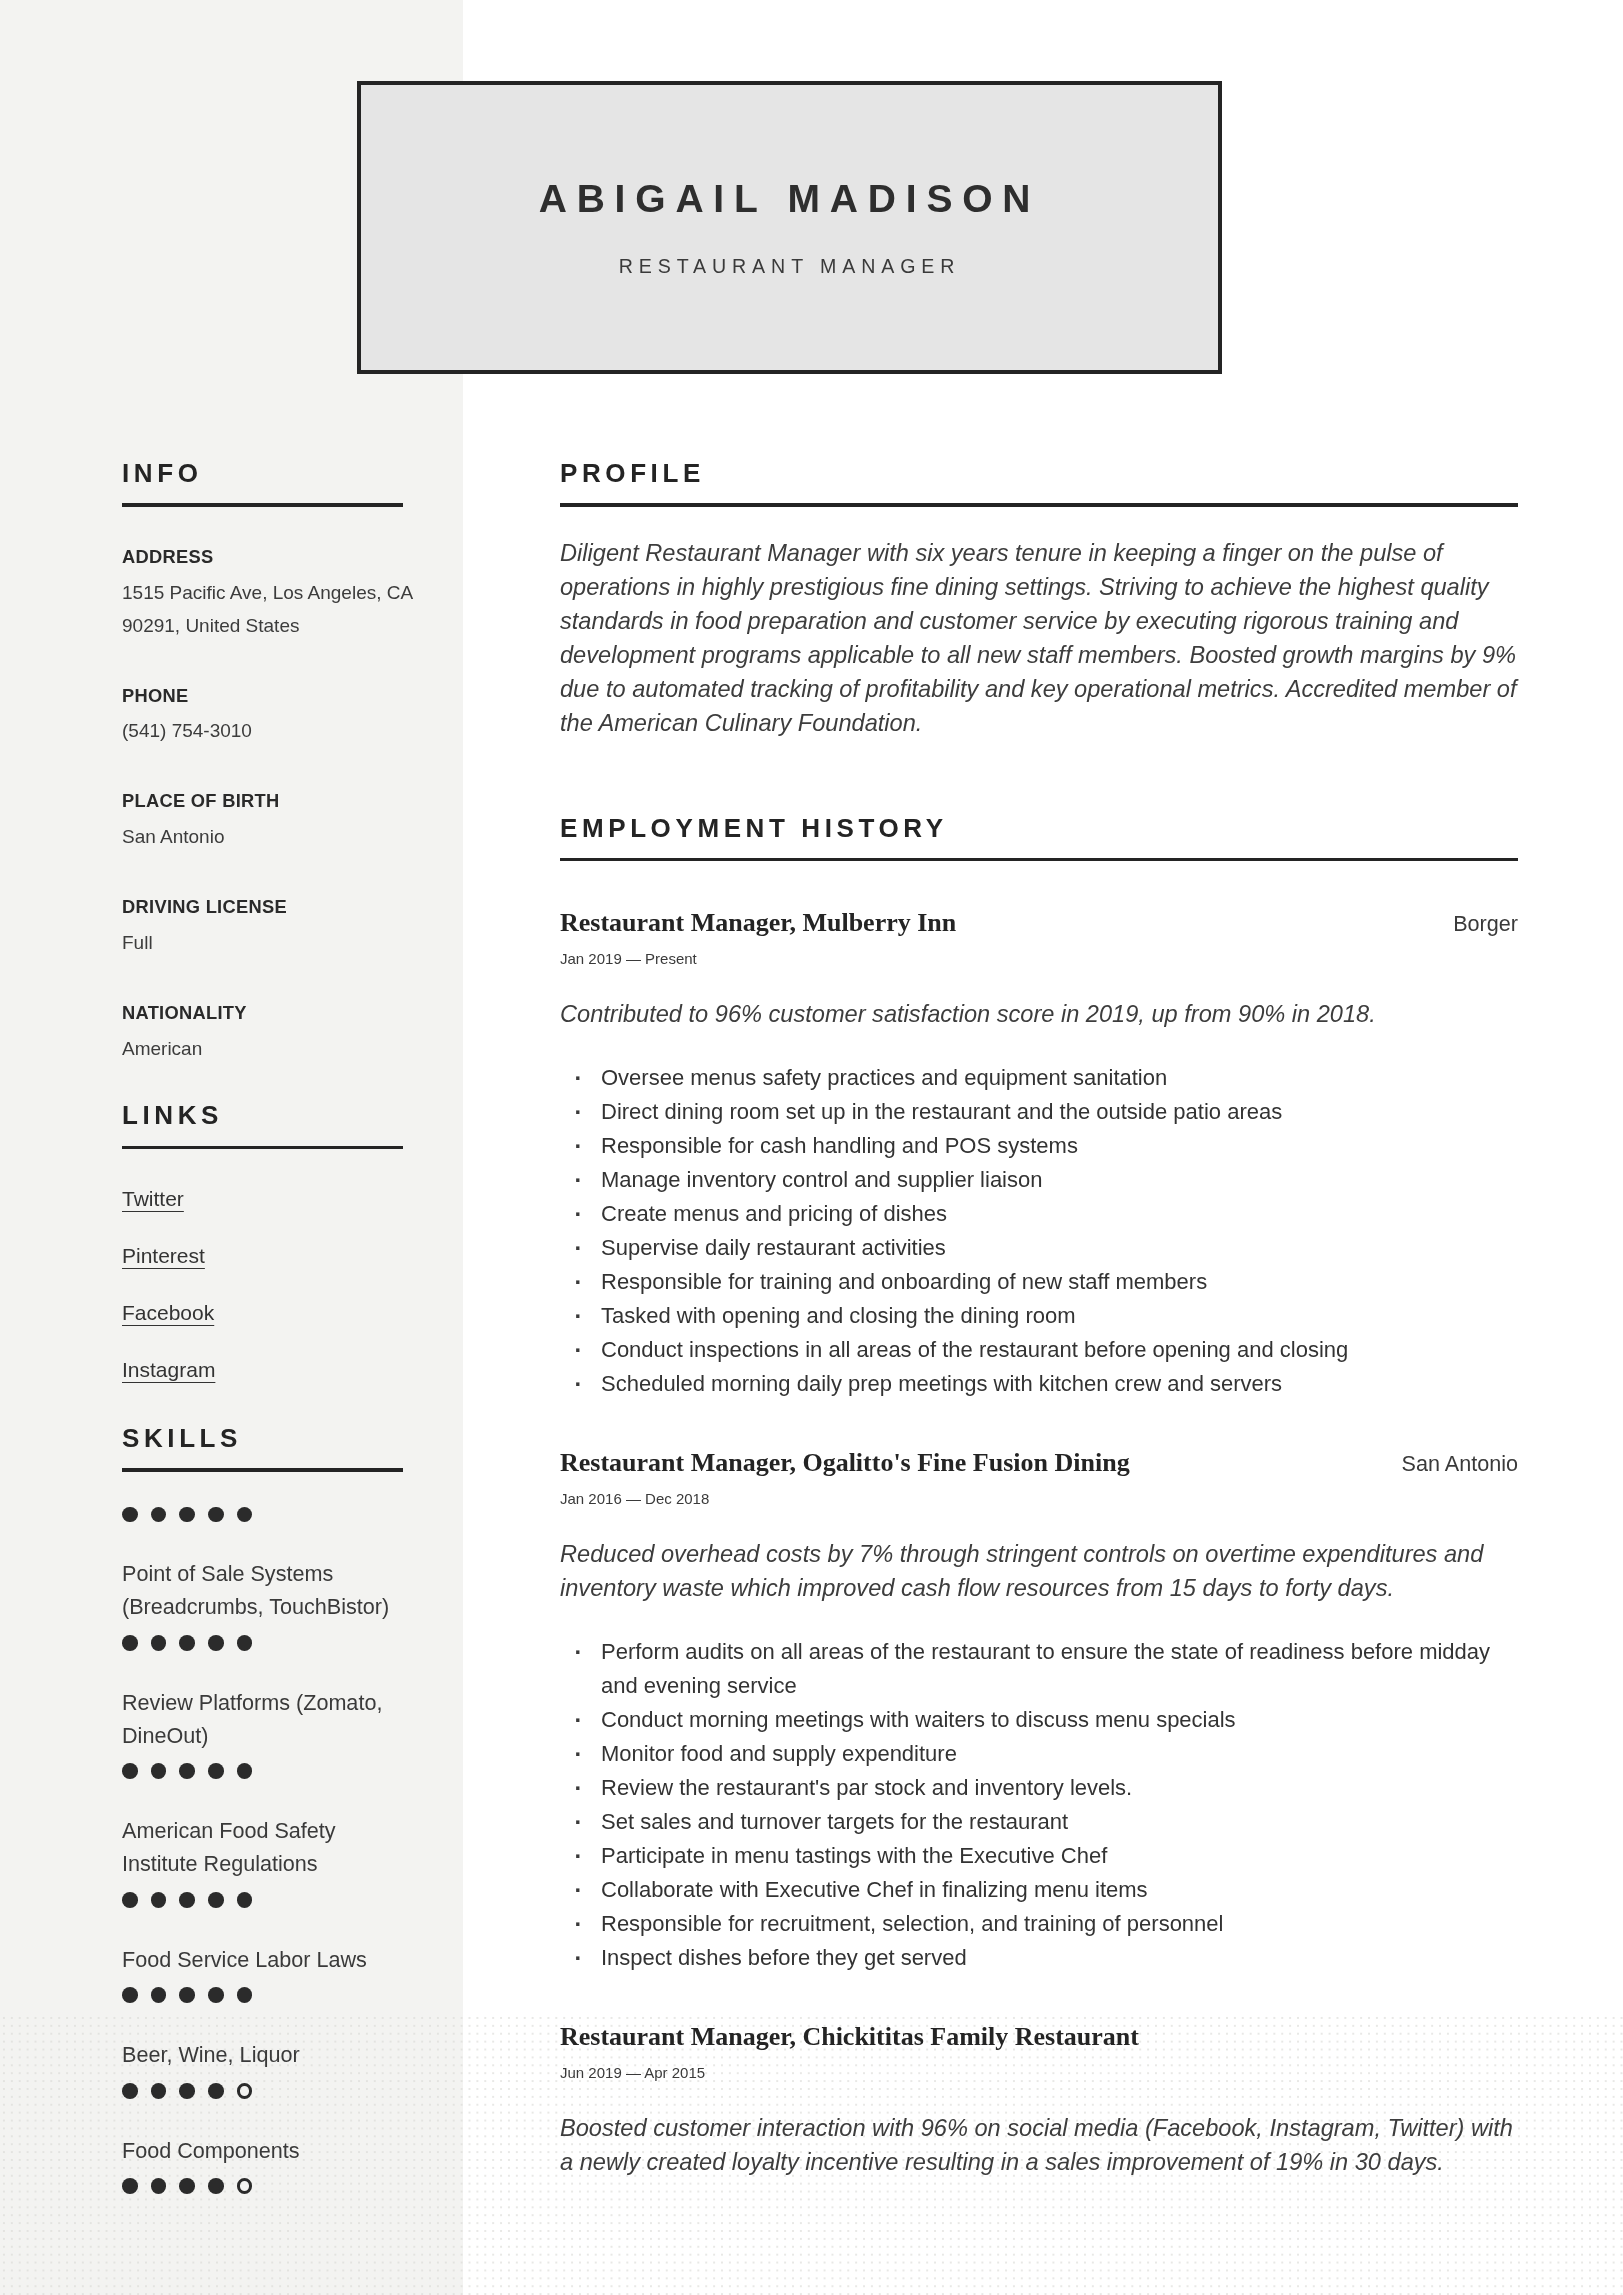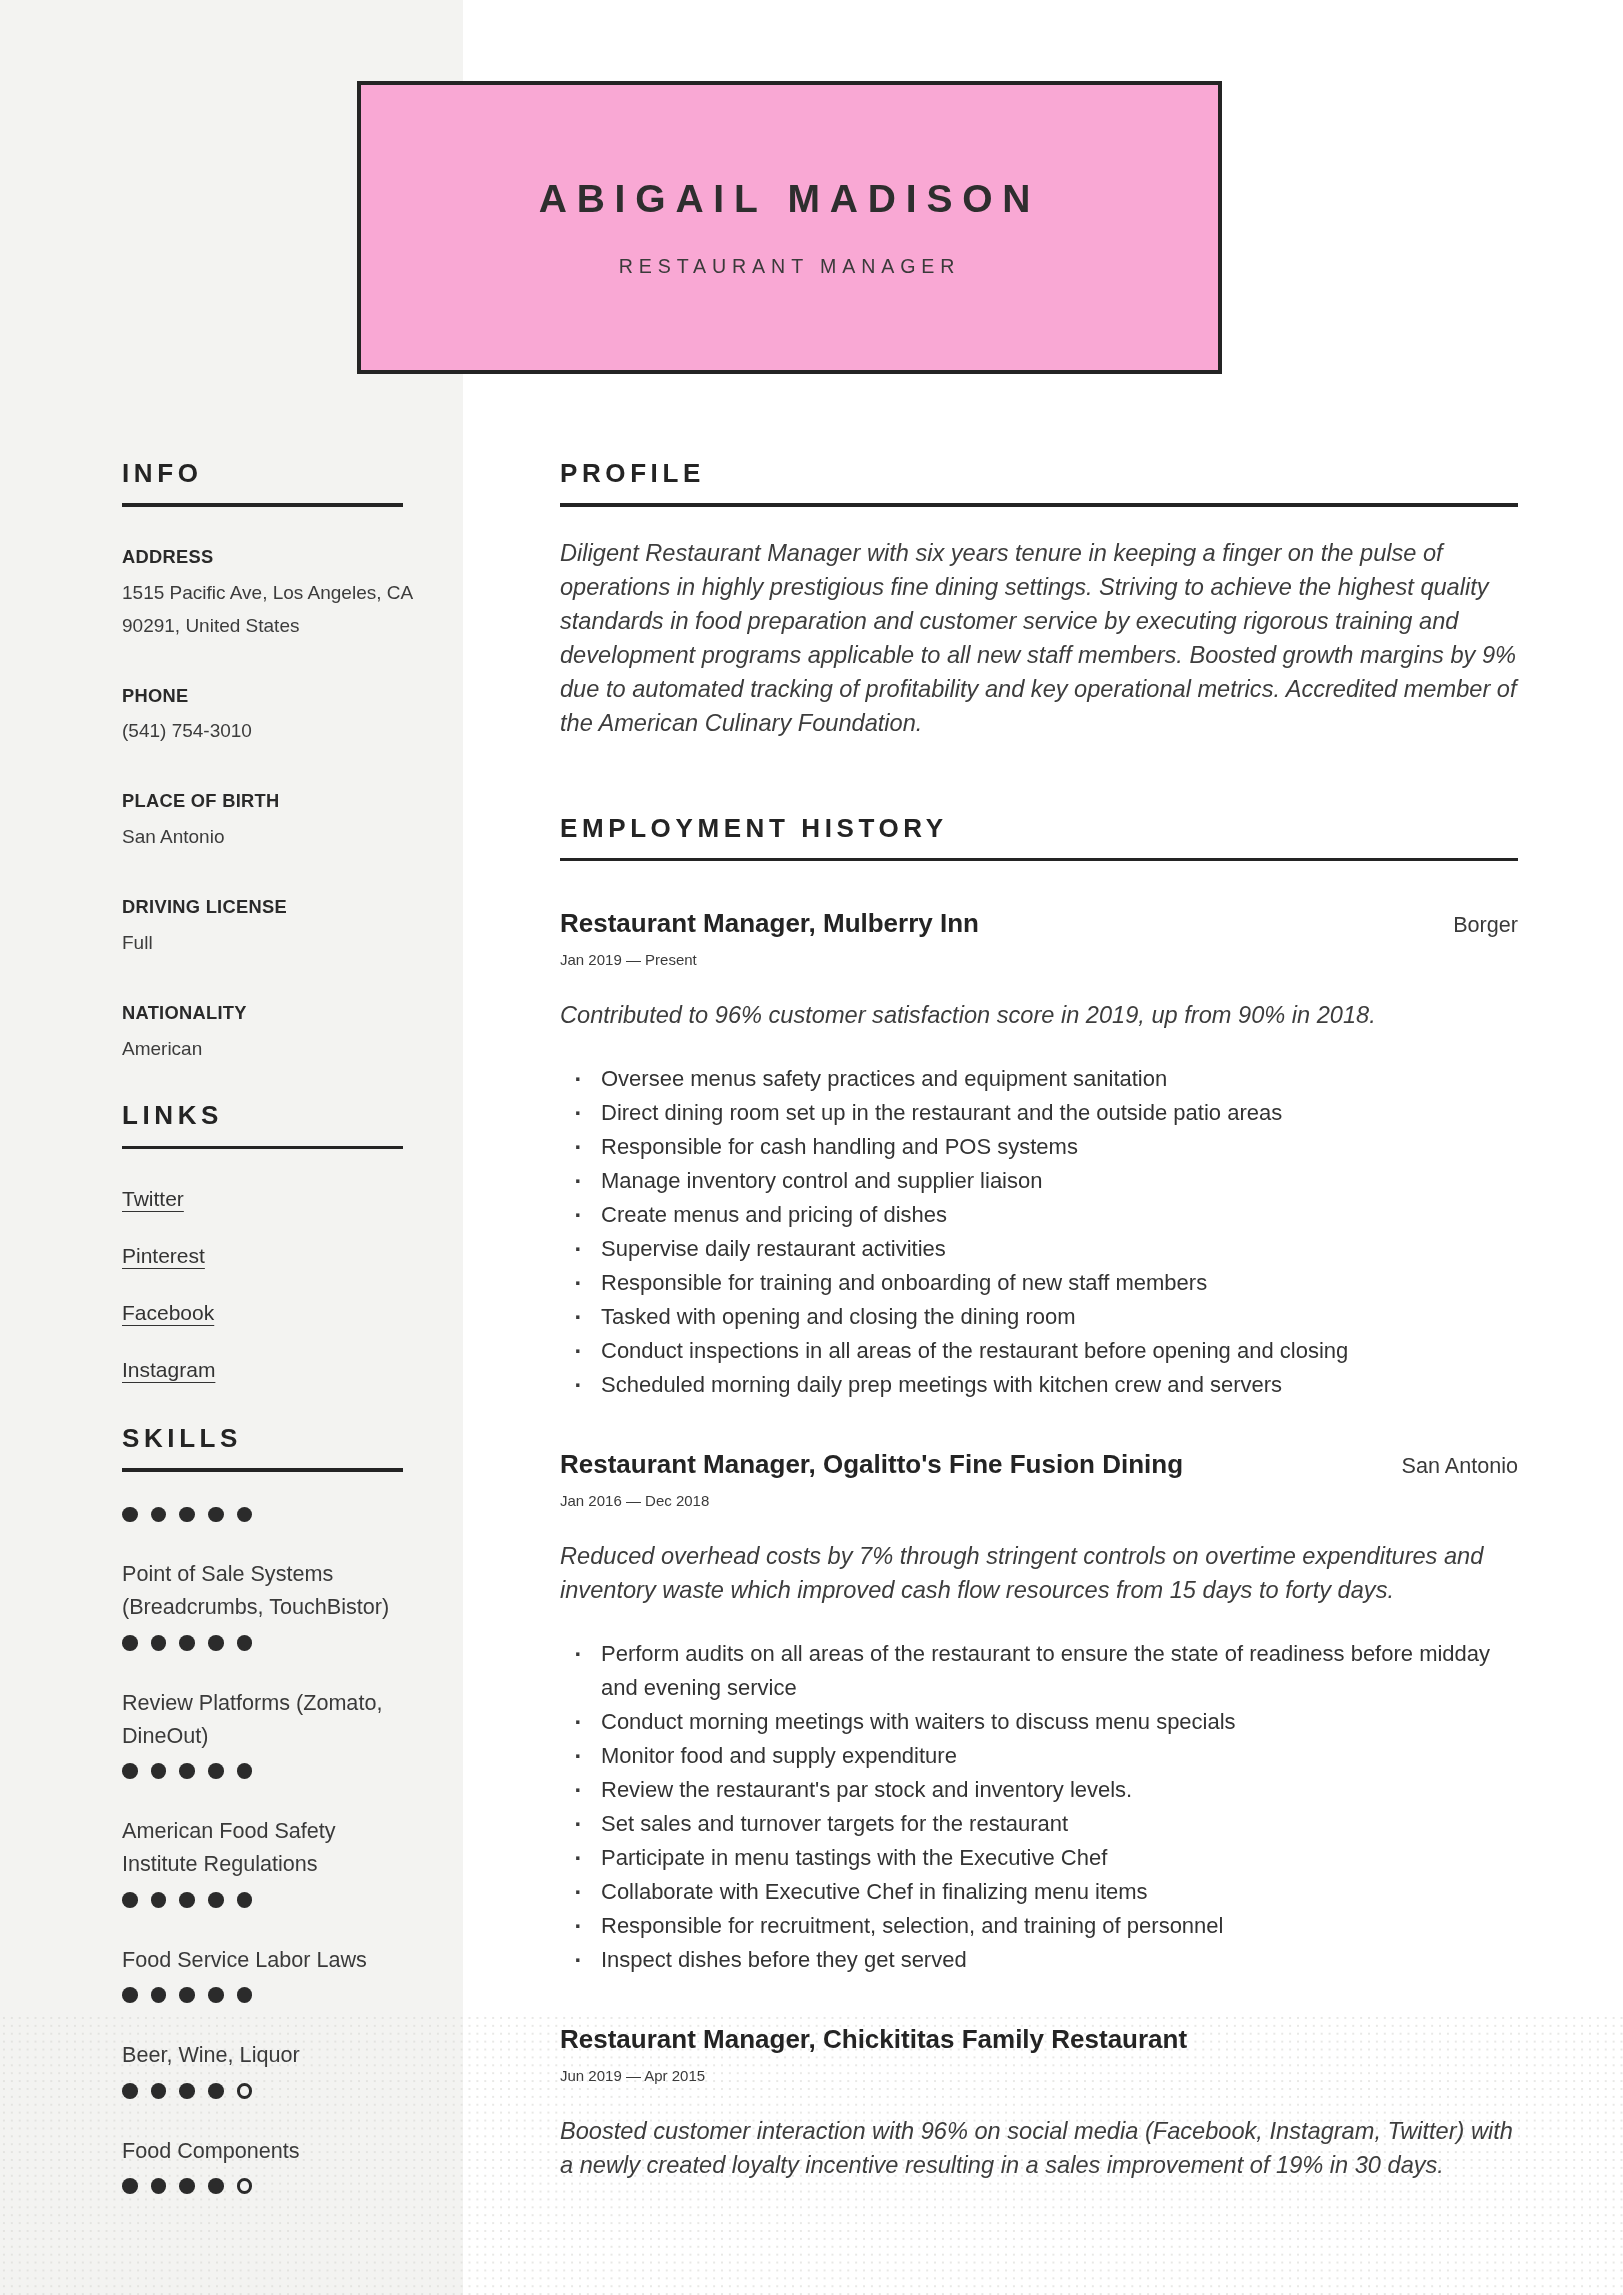--- a/index.html
+++ b/index.html
@@ -3,21 +3,21 @@
 <meta charset="utf-8">
 <style>
   html,body{margin:0;padding:0;background:#ffffff;}
   .page{position:relative;width:1623px;height:2295px;background:#ffffff;
         font-family:"Liberation Sans",sans-serif;color:#2d2d2d;overflow:hidden;}
   .gray-band{position:absolute;left:0;top:0;width:463px;height:2295px;background:#f3f3f1;}
   .halftone{position:absolute;left:0;bottom:0;width:100%;height:281px;
             background-image:radial-gradient(#d9d9d5 1px, rgba(0,0,0,0) 1.1px);
             background-size:7.9px 7.9px;opacity:.6;}
   .header-box{position:absolute;left:357px;top:81px;width:865px;height:293px;
-              background:#f9a8d4;border:4.6px solid #242424;box-sizing:border-box;
+              background:#e5e5e5;border:4.6px solid #242424;box-sizing:border-box;
               display:flex;flex-direction:column;align-items:center;justify-content:center;text-align:center;}
   .name{font-size:39px;font-weight:bold;letter-spacing:9.8px;color:#2e2e2e;white-space:nowrap;}
   .job-subtitle{margin-top:34px;font-size:19.6px;letter-spacing:5.9px;color:#3a3a3a;white-space:nowrap;}
 
   .left-col{position:absolute;left:122px;top:458px;width:281px;}
   .right-col{position:absolute;left:560px;top:458px;width:958px;}
 
   .section-heading{font-size:26px;font-weight:bold;letter-spacing:4.6px;color:#242424;}
   .rule{height:3.3px;background:#242424;border:none;margin:14.4px 0 0 0;}
 
@@ -39,21 +39,21 @@
   .dots{display:flex;gap:13px;margin-top:11.8px;}
   .dot{width:15.7px;height:15.7px;border-radius:50%;background:#2b2b2b;box-sizing:border-box;}
   .dot.empty{background:transparent;border:3.3px solid #2b2b2b;}
 
   
   .profile-text{margin-top:29px;font-size:23.6px;font-style:italic;line-height:34px;color:#3d3d3d;}
   .employment-section{margin-top:73px;}
   .jobs{margin-top:15.7px;}
   .job{margin-top:47px;}
   .job-title-row{display:flex;justify-content:space-between;align-items:baseline;}
-  .job-title{font-size:26px;font-weight:bold;color:#242424;}
+  .job-title{font-size:26px;font-weight:bold;color:#242424;font-family:Liberation Serif, serif;}
   .job-location{font-size:21.6px;color:#3a3a3a;flex-shrink:0;margin-left:26px;}
   .job-dates{margin-top:11.8px;font-size:15px;color:#3a3a3a;}
   .job-summary{margin-top:30px;font-size:23.6px;font-style:italic;line-height:34px;color:#3d3d3d;}
   .bullets{margin:30px 0 0 0;padding:0;list-style:none;}
   .bullets:empty{margin:0;}
   .bullets li{position:relative;padding-left:41px;font-size:22px;line-height:34px;color:#333333;}
   .bullets li::before{content:"·";position:absolute;left:14.4px;top:0;font-size:23.6px;font-weight:bold;color:#3a3a3a;}
 </style>
 </head>
 <body>

